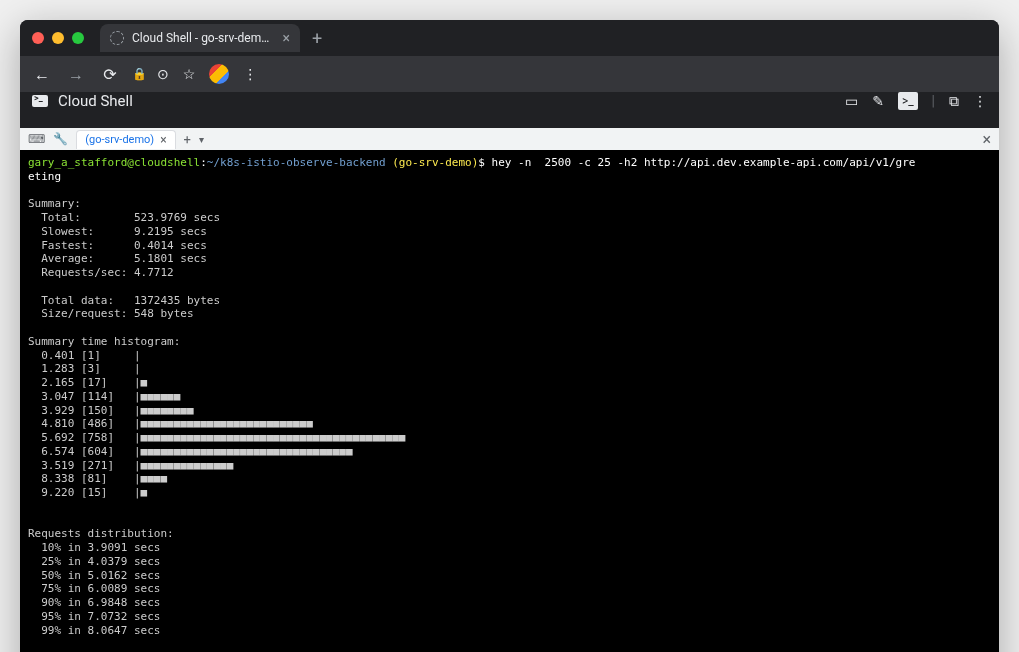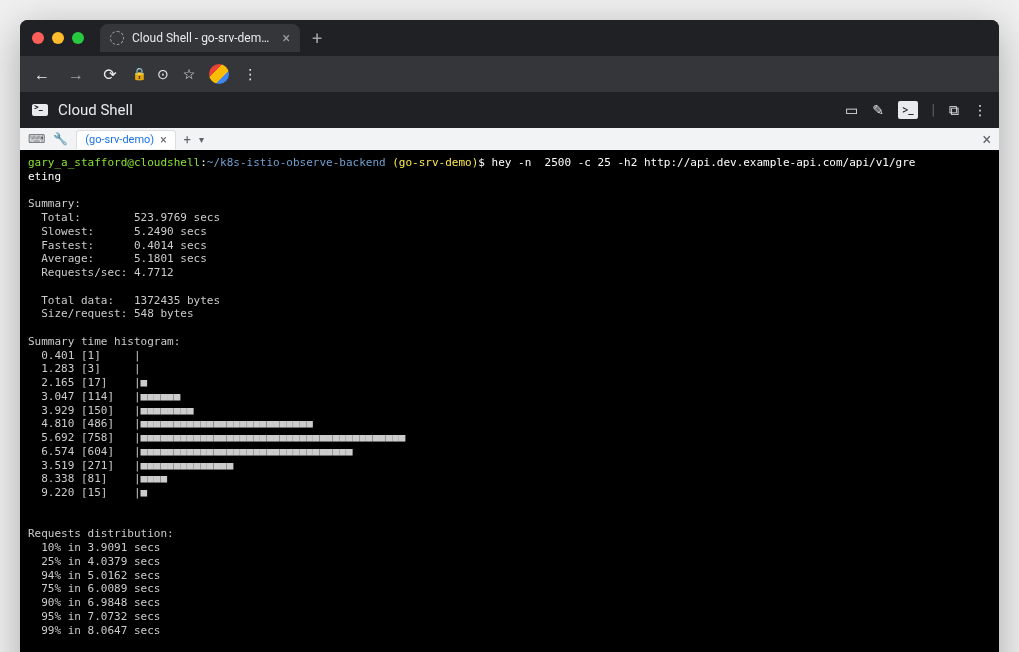--- a/index.html
+++ b/index.html
@@ -97,21 +97,21 @@
     }
     .icon-btn { color: #e8eaed; font-size: 14px; }
     .avatar-btn {
       width: 20px; height: 20px; border-radius: 50%;
       background: linear-gradient(135deg,#ea4335 33%,#fbbc04 33% 66%,#4285f4 66%);
     }
     .app-bar {
       height: 36px;
       background: #202124;
       display: flex;
-      align-items: center;
+      align-items: flex-start;
       justify-content: space-between;
       padding: 0 12px;
       color: #e8eaed;
     }
     .app-title {
       display: flex;
       align-items: center;
       gap: 10px;
       font-size: 15px;
     }
@@ -238,21 +238,21 @@
     <span class="ts-chevron">▾</span>
     <div class="ts-spacer"></div>
     <span class="ts-close">×</span>
   </div>
 
   <div class="terminal"><span class="t-green">gary_a_stafford@cloudshell</span><span class="t-white">:</span><span class="t-blue">~/k8s-istio-observe-backend</span><span class="t-yellow"> (go-srv-demo)</span><span class="t-white">$</span><span class="t-white"> hey -n  2500 -c 25 -h2 http://api.dev.example-api.com/api/v1/gre
 eting</span>
 
 <span>Summary:</span>
 <span id="summary-block">  Total:	523.9769 secs
-  Slowest:	5.2490 secs
+  Slowest:	9.2195 secs
   Fastest:	0.4014 secs
   Average:	5.1801 secs
   Requests/sec:	4.7712
 
   Total data:	1372435 bytes
   Size/request:	548 bytes</span>
 
 <span>Summary time histogram:</span>
 <span id="histogram-block">  0.401 [1]	|
   1.283 [3]	|
@@ -263,21 +263,21 @@
   5.692 [758]	|■■■■■■■■■■■■■■■■■■■■■■■■■■■■■■■■■■■■■■■■
   6.574 [604]	|■■■■■■■■■■■■■■■■■■■■■■■■■■■■■■■■
   3.519 [271]	|■■■■■■■■■■■■■■
   8.338 [81]	|■■■■
   9.220 [15]	|■</span>
 
 
 <span>Requests distribution:</span>
 <span id="latency-block">  10% in 3.9091 secs
   25% in 4.0379 secs
-  94% in 5.0162 secs
+  50% in 5.0162 secs
   75% in 6.0089 secs
   90% in 6.9848 secs
   95% in 7.0732 secs
   99% in 8.0647 secs</span>
 
 <span>Details (average, fastest, slowest):</span>
 
 
 
 

